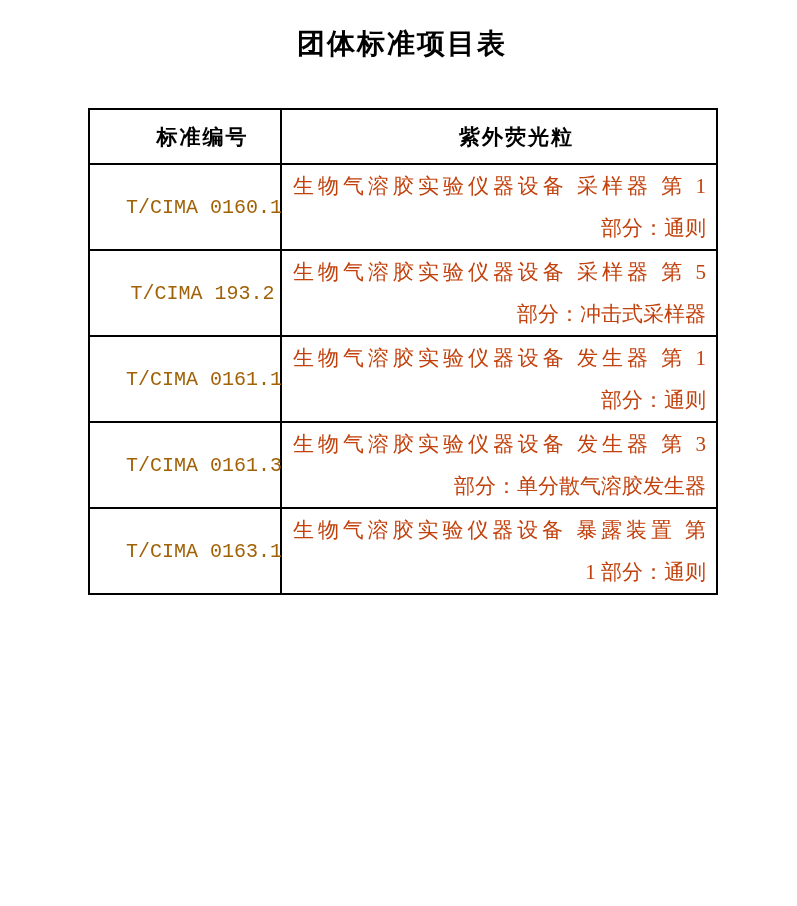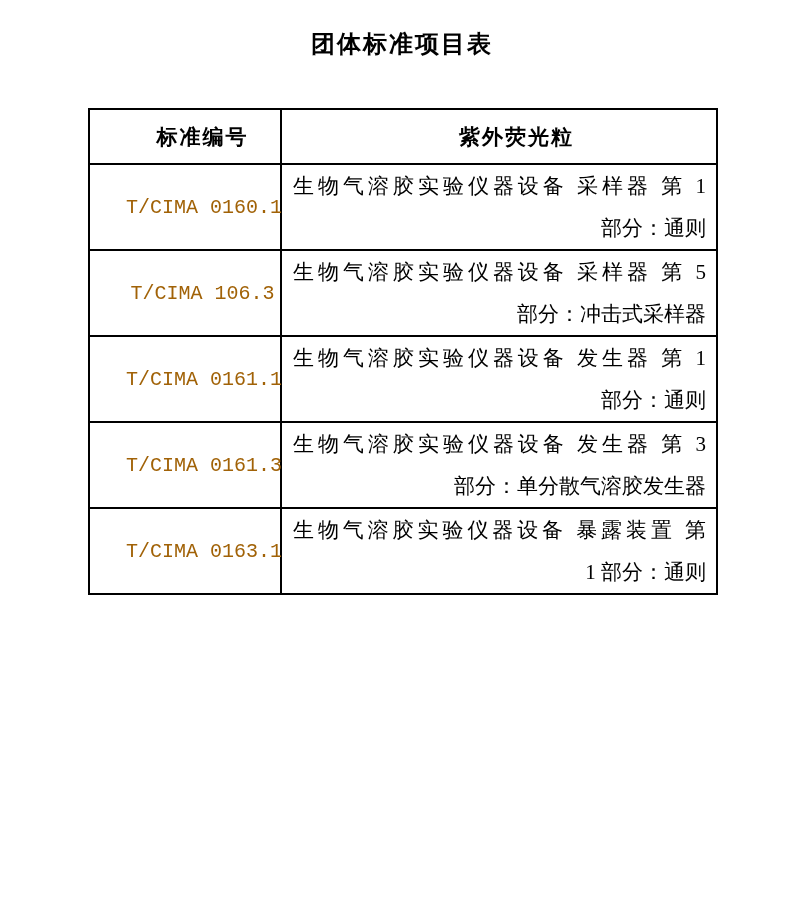--- a/index.html
+++ b/index.html
@@ -14,21 +14,21 @@
     font-family: "Liberation Serif", "DejaVu Serif", serif;
     overflow: hidden;
   }
   .doc {
     width: 628px;
     margin-left: 88px;
   }
   .title {
     margin: 27px 0 0 0;
     font-family: "Liberation Sans", "DejaVu Sans", sans-serif;
-    font-size: 24px;
+    font-size: 28px;
     font-weight: 700;
     letter-spacing: 2px;
     line-height: 33px;
     text-align: center;
     color: #000000;
   }
   table.std-table {
     margin-top: 48px;
     border-collapse: collapse;
     table-layout: fixed;
@@ -59,21 +59,21 @@
     vertical-align: middle;
     font-family: "Liberation Mono", "DejaVu Sans Mono", monospace;
     font-size: 20px;
     color: #a16207;
     white-space: nowrap;
   }
   td.name {
     vertical-align: middle;
     padding: 0 10px 0 11px;
     font-size: 21px;
-    color: #000000;
+    color: #c2410c;
   }
   td.name .line1 {
     line-height: 42px;
     text-align: justify;
     text-align-last: justify;
   }
   td.name .line2 {
     line-height: 42px;
     text-align: right;
   }
@@ -98,21 +98,21 @@
     </thead>
     <tbody>
       <tr>
         <td class="code">T/CIMA 0160.1</td>
         <td class="name">
           <div class="line1">生物气溶胶实验仪器设备 采样器 第 1</div>
           <div class="line2">部分：通则</div>
         </td>
       </tr>
       <tr>
-        <td class="code">T/CIMA 106.3</td>
+        <td class="code">T/CIMA 193.2</td>
         <td class="name">
           <div class="line1">生物气溶胶实验仪器设备 采样器 第 5</div>
           <div class="line2">部分：冲击式采样器</div>
         </td>
       </tr>
       <tr>
         <td class="code">T/CIMA 0161.1</td>
         <td class="name">
           <div class="line1">生物气溶胶实验仪器设备 发生器 第 1</div>
           <div class="line2">部分：通则</div>

